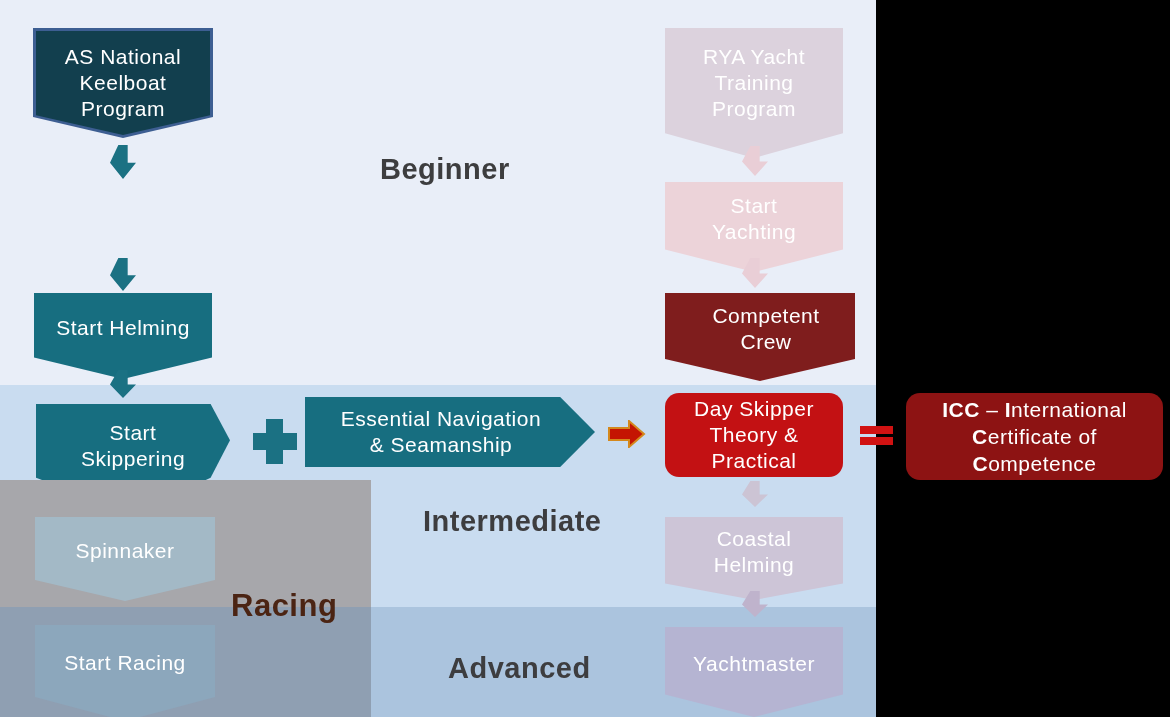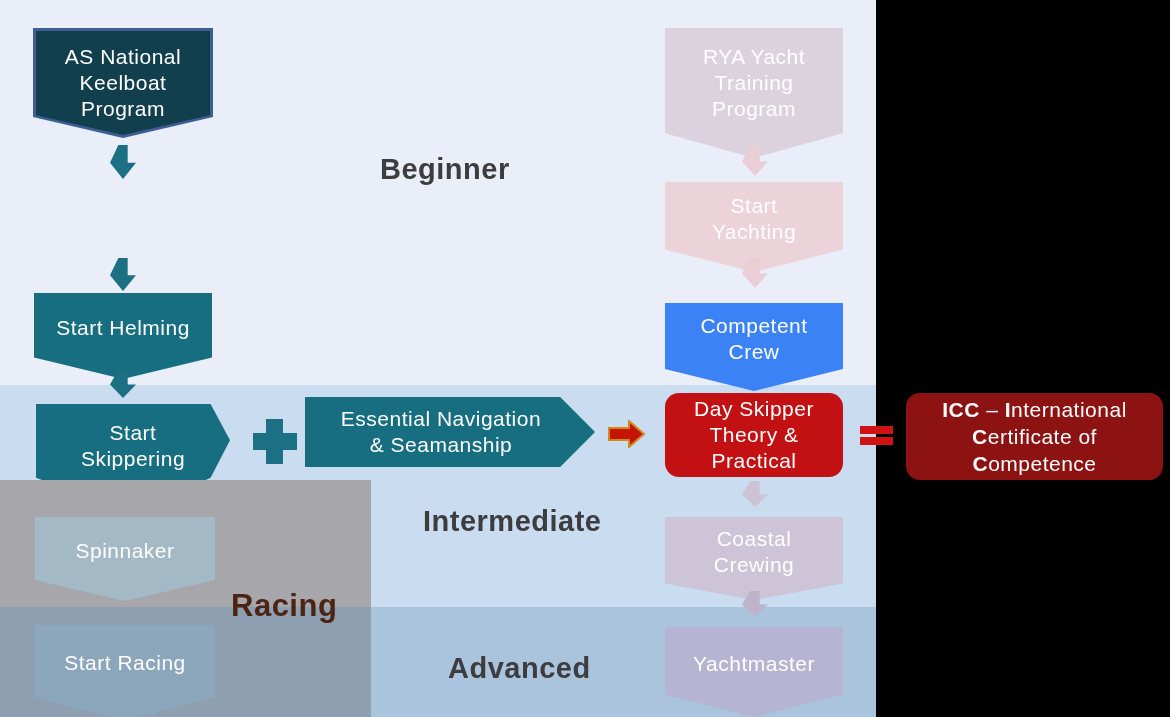--- a/index.html
+++ b/index.html
@@ -136,36 +136,36 @@
 
   <div class="abs darr" style="left:742px;top:146px;width:26px;height:30px;background:#e9ced6;"></div>
 
   <div class="abs chev clip-75 pb16" style="left:665px;top:182px;width:178px;height:74px;background:#ecd3d9;">
     <span class="lbl">Start
 Yachting</span>
   </div>
 
   <div class="abs darr" style="left:742px;top:258px;width:26px;height:30px;background:#e9ced6;"></div>
 
-  <div class="abs chev clip-75 pb16" style="left:665px;top:303px;width:178px;height:72px;background:#3b82f6;">
+  <div class="abs chev clip-75 pb16" style="left:665px;top:293px;width:178px;height:72px;background:#7f1d1d;padding-left:12px;">
     <span class="lbl">Competent
 Crew</span>
   </div>
 
   <div class="abs rect-box day-skipper" style="left:665px;top:393px;width:178px;height:84px;">
     <span class="lbl" style="white-space:pre-line;">Day Skipper
 Theory &amp;
 Practical</span>
   </div>
 
   <div class="abs darr" style="left:742px;top:481px;width:26px;height:26px;background:#ccc4d4;"></div>
 
   <div class="abs chev clip-80 pb13" style="left:665px;top:517px;width:178px;height:70px;background:#cdc5d7;">
     <span class="lbl">Coastal
-Crewing</span>
+Helming</span>
   </div>
 
   <div class="abs darr" style="left:742px;top:591px;width:26px;height:26px;background:#bfb3cc;"></div>
 
   <div class="abs chev clip-75 pb17" style="left:665px;top:627px;width:178px;height:73px;background:#b5b4d2;">
     <span class="lbl">Yachtmaster</span>
   </div>
 
   <div class="abs" style="left:860px;top:426px;width:33px;height:19px;z-index:40;">
     <div class="abs eq-bar" style="left:0;top:0;width:33px;height:8px;"></div>

